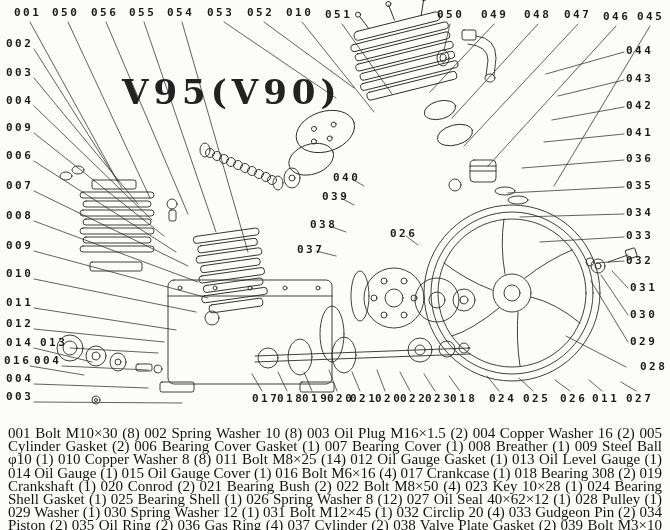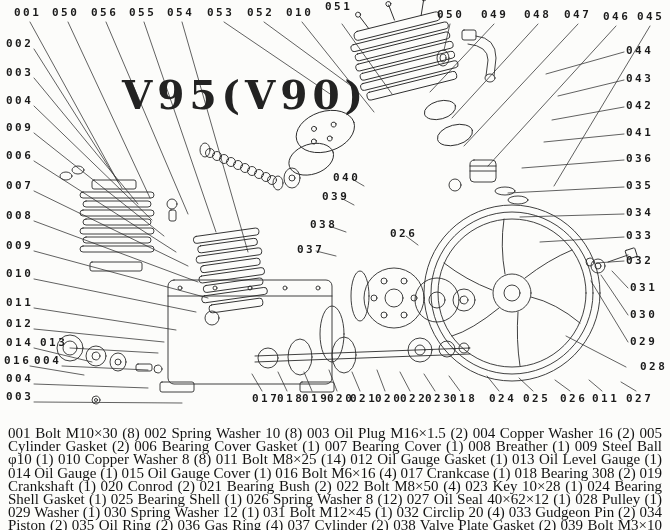--- a/index.html
+++ b/index.html
@@ -18,21 +18,21 @@
     font-size:11px;font-weight:bold;
     letter-spacing:2.5px;
     color:#1b1b1b;
     white-space:nowrap;
     line-height:13px;
   }
   .model-title{
     position:absolute;
     left:122px;top:72px;
     font-family:"DejaVu Serif",serif;
-    font-size:39px;font-weight:bold;
+    font-size:34px;font-weight:bold;
     letter-spacing:5px;
     color:#222;
     white-space:nowrap;
   }
   .parts-list{
     position:absolute;
     left:8px;top:427px;width:654px;height:98px;
     font-family:"Liberation Serif",serif;
     font-size:15px;line-height:13.2px;
     text-align:justify;
@@ -294,21 +294,21 @@
 
   <div>
       <span class="callout" style="left: 14px; top: 6px;">001</span>
       <span class="callout" style="left: 52px; top: 6px;">050</span>
       <span class="callout" style="left: 91px; top: 6px;">056</span>
       <span class="callout" style="left: 129px; top: 6px; text-align: right;">055</span>
       <span class="callout" style="left: 167px; top: 6px;">054</span>
       <span class="callout" style="left: 207px; top: 6px;">053</span>
       <span class="callout" style="left: 247px; top: 6px;">052</span>
       <span class="callout" style="left: 286px; top: 6px;">010</span>
-      <span class="callout" style="left: 325px; top: 0;">051</span>
+      <span class="callout" style="left: 325px; top: 8px;">051</span>
       <span class="callout" style="left: 437px; top: 8px;">050</span>
       <span class="callout" style="left: 481px; top: 8px;">049</span>
       <span class="callout" style="left: 524px; top: 8px;">048</span>
       <span class="callout" style="left: 564px; top: 8px;">047</span>
       <span class="callout" style="left: 603px; top: 10px;">046</span>
       <span class="callout" style="left: 637px; top: 10px;">045</span>
       <span class="callout" style="left: 6px; top: 37px;">002</span>
       <span class="callout" style="left: 6px; top: 66px;">003</span>
       <span class="callout" style="left: 6px; top: 94px;">004</span>
       <span class="callout" style="left: 6px; top: 121px;">009</span>

